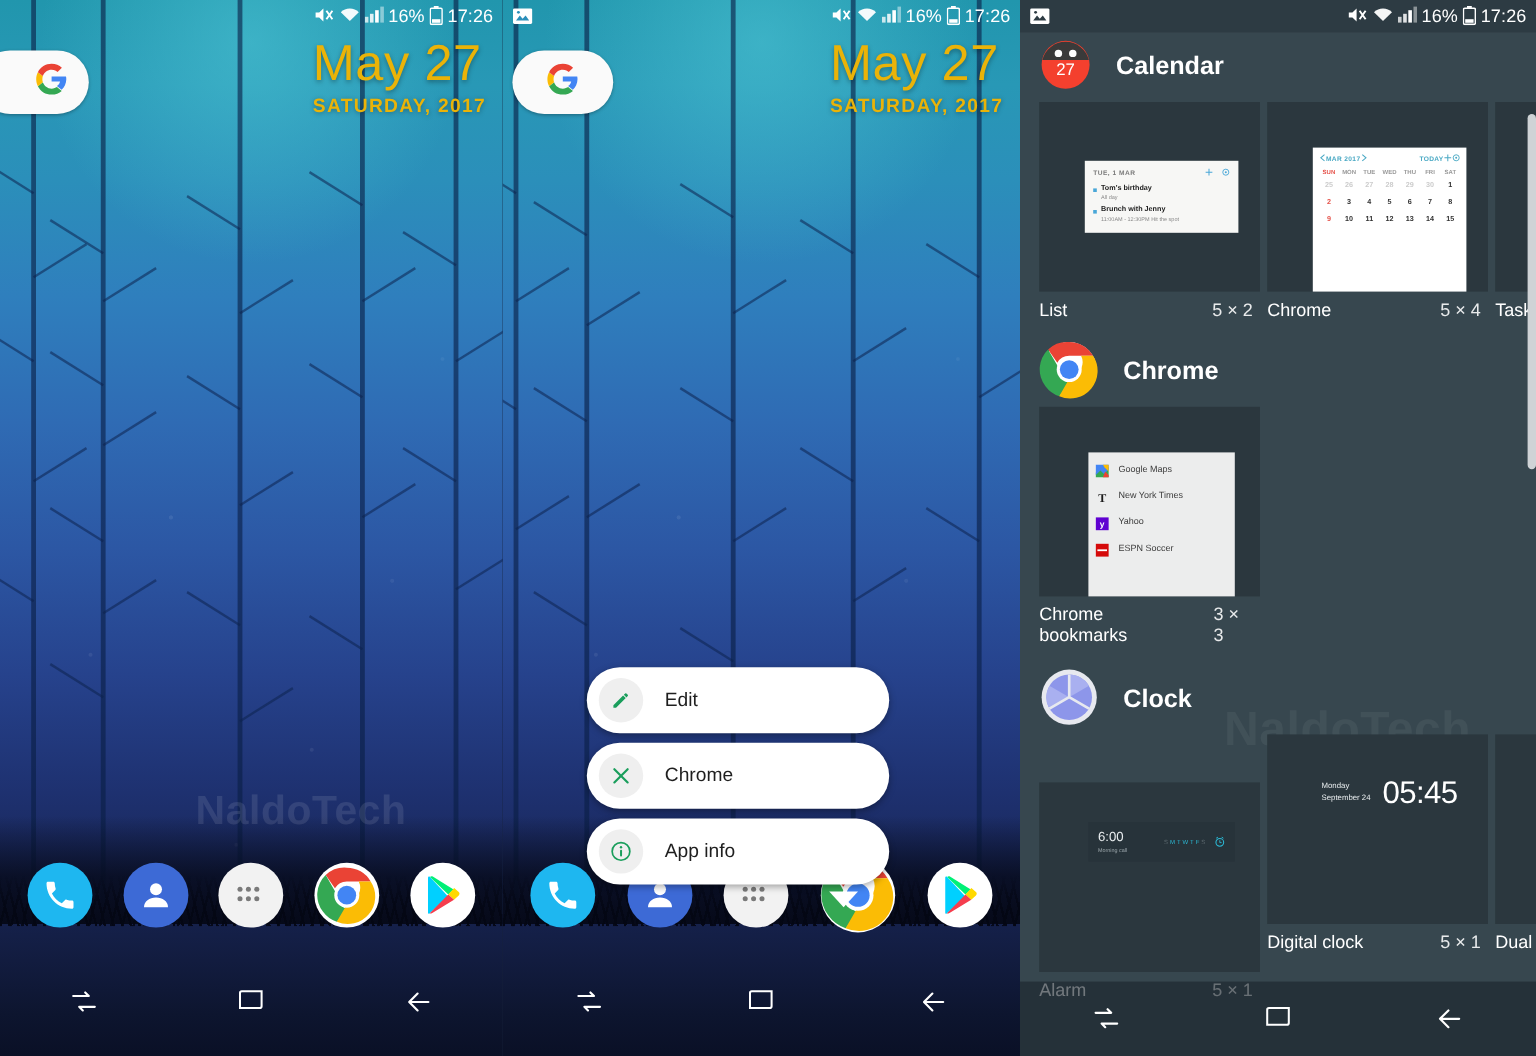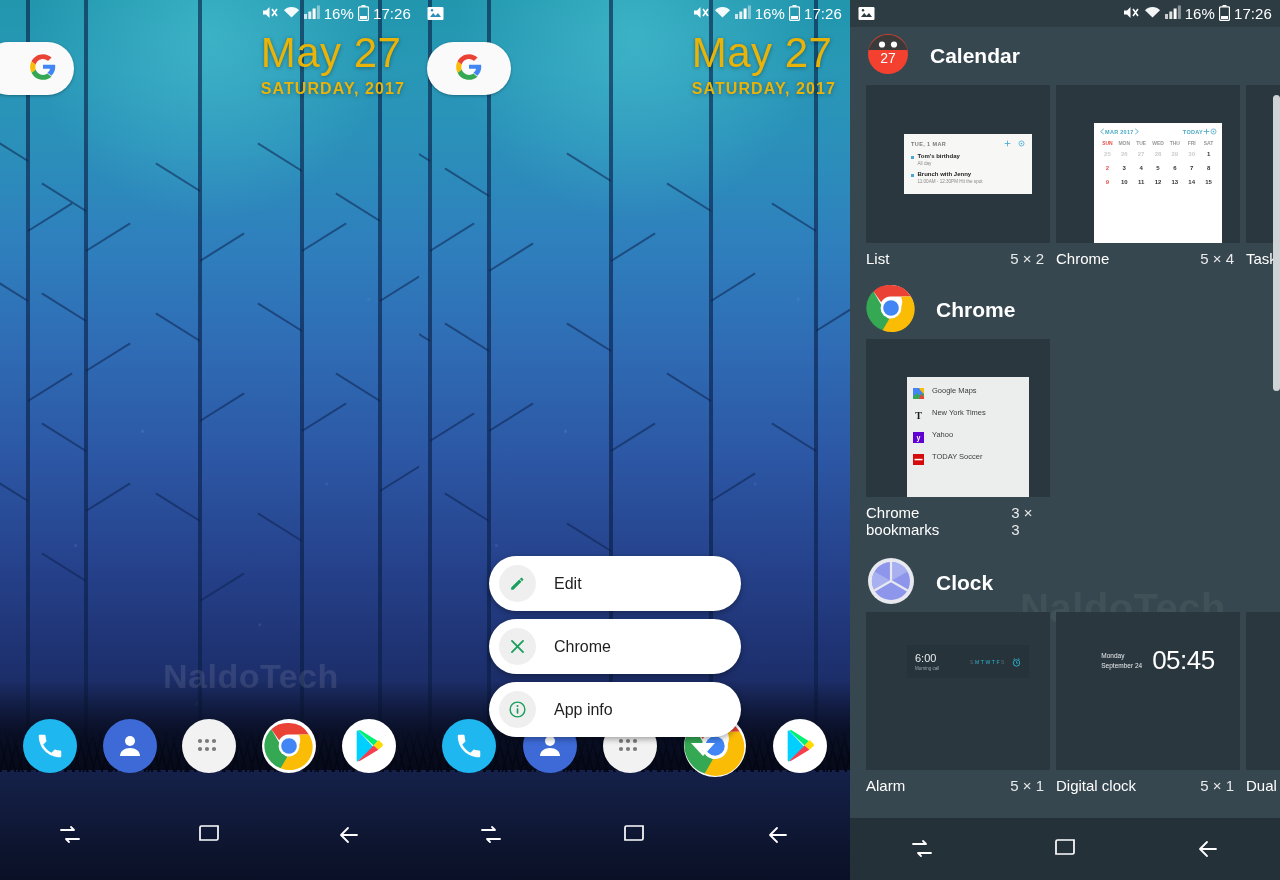--- a/index.html
+++ b/index.html
@@ -787,21 +787,21 @@
                     </span>
                     <span class="bm-label">Yahoo</span>
                   </div>
                   <div class="bm-item">
                     <span class="bm-ic">
                       <svg width="11" height="11" viewBox="0 0 11 11">
                           <rect width="11" height="11" fill="#d50a0a"></rect>
                           <rect x="1.5" y="4.8" width="8" height="1.5" fill="#fff"></rect>
                         </svg>
                     </span>
-                    <span class="bm-label">TODAY Soccer</span>
+                    <span class="bm-label">ESPN Soccer</span>
                   </div>
                 </div>
               </div>
               <div class="wp-meta" style="justify-content:flex-start;gap:18px;">
                 <span>Chrome bookmarks</span>
                 <span class="wp-size">3 × 3</span>
               </div>
             </div>
           </div>
         </div>
@@ -816,21 +816,21 @@
                 <path d="M25 25L8.5 34.5A19 19 0 0 1 8.5 15.5z" fill="#a9b0f0"></path>
                 <path d="M25 6v19M25 25l16.5 9.5M25 25L8.5 34.5" stroke="#e7e9ef" stroke-width="2.2" fill="none"></path>
               </svg>
             </span>
             <span class="wp-app-name">Clock</span>
           </div>
 
           <div class="wp-row">
 
             <div class="wp-cell" style="width:184px;">
-              <div class="wp-thumb" style="height:158px;align-items:flex-start;padding-top:33px;">
+              <div class="wp-thumb" style="height:158px;align-items:flex-start;padding-top:33px;margin-top:40px;">
                 <div class="alarm-card">
                   <div>
                     <div class="alarm-time">6:00</div>
                     <div class="alarm-sub">Morning call</div>
                   </div>
                   <div class="alarm-days">
                     <span class="dk-off">S</span>
                     <span>M</span>
                     <span>T</span>
                     <span>W</span>

